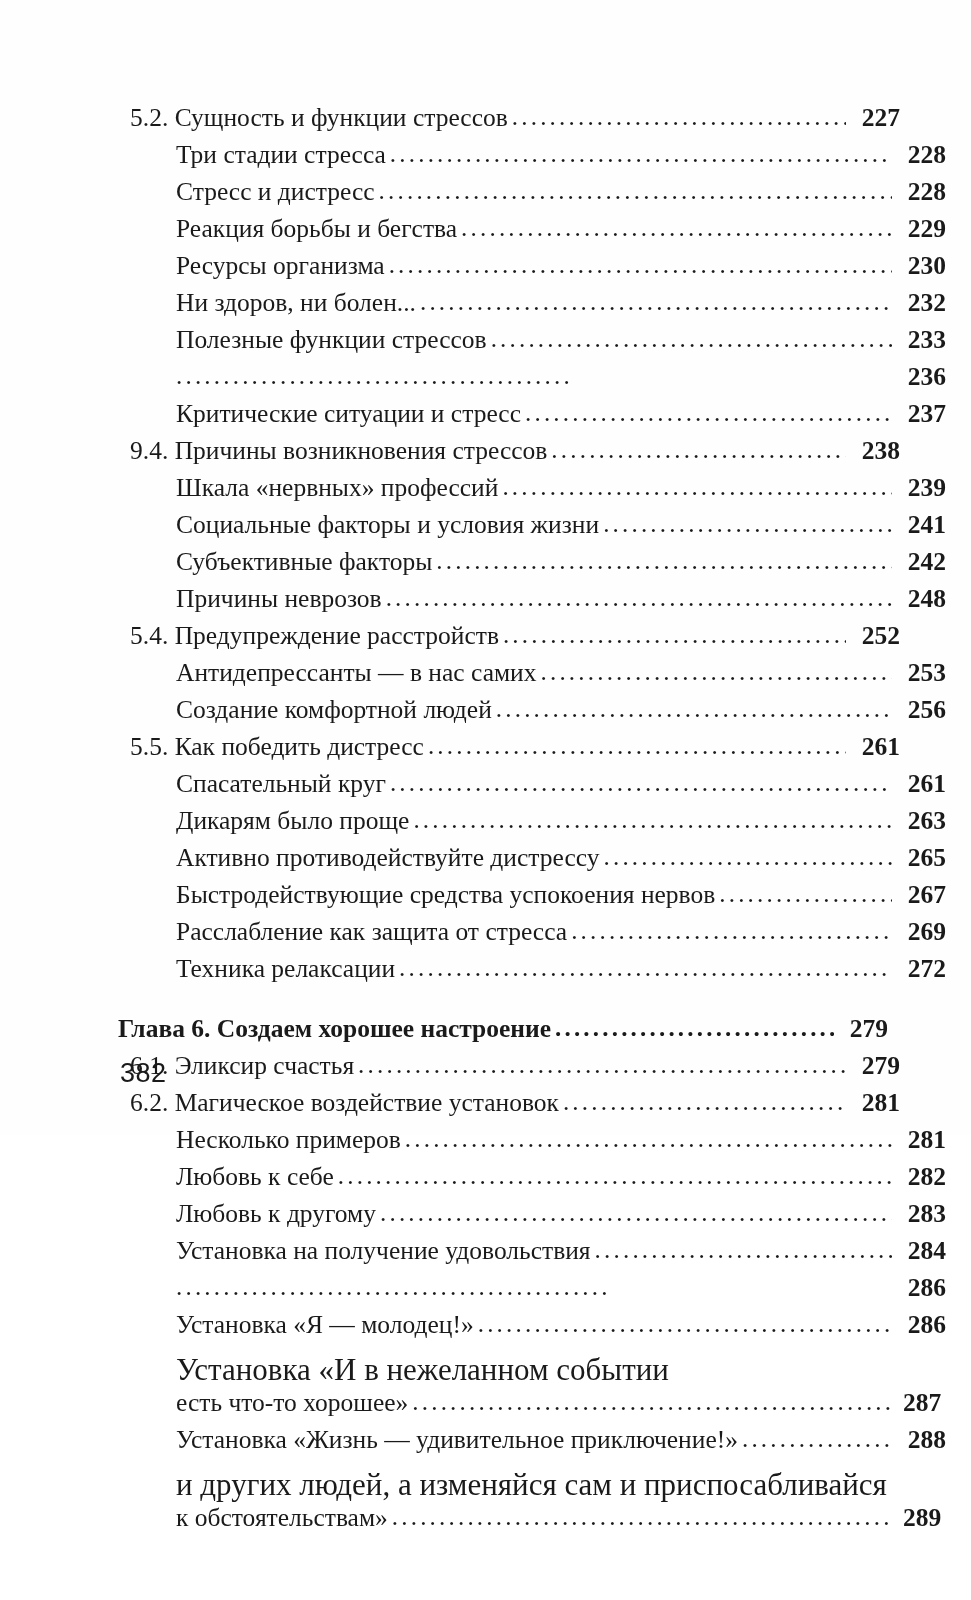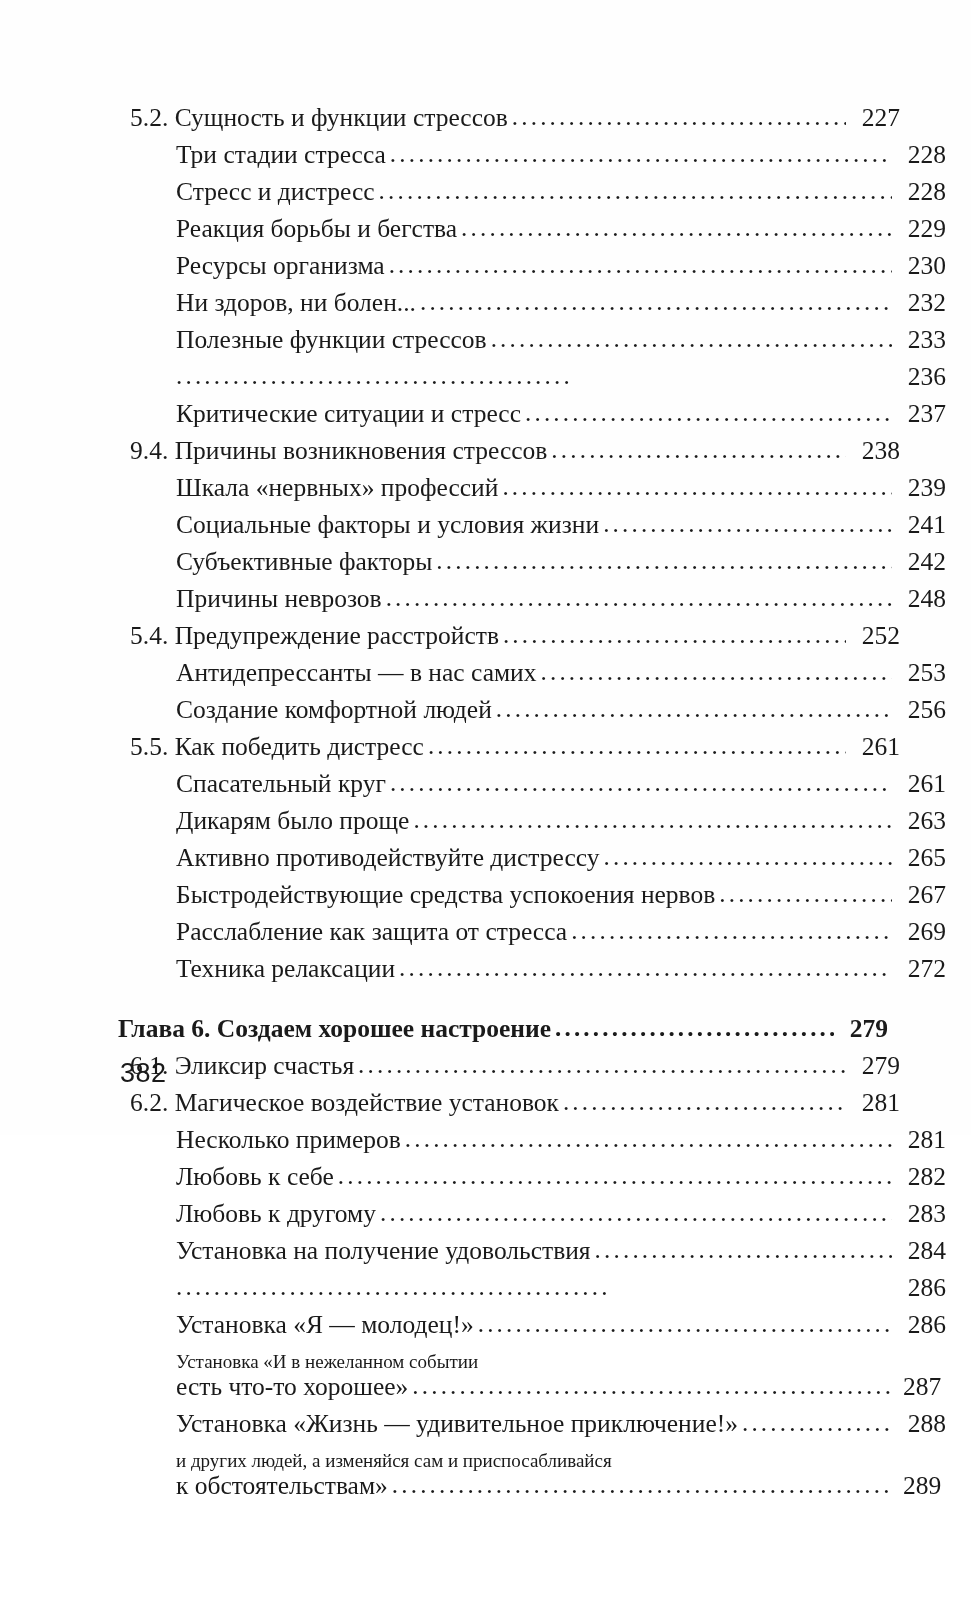--- a/index.html
+++ b/index.html
@@ -50,40 +50,41 @@
     color: #1a1a1a;
     position: relative;
     top: -1px;
     min-width: 6px;
   }
   .entry .page-num {
     flex: 0 0 auto;
     padding-left: 6px;
     text-align: right;
     min-width: 48px;
+    font-weight: bold;
   }
   
   .lvl-sec { padding-left: 12px; }
   .lvl-sub { padding-left: 58px; margin-top: 8px; }
   .lvl-chap { padding-left: 0px; font-weight: bold; align-items: center; }
   .lvl-chap .title { font-weight: bold; }
   .lvl-chap .page-num { font-weight: bold; }
   .lvl-chap .leader { letter-spacing: 3.2px; }
 
   .chapter-gap { margin-top: 34px; }
 
   
   .entry.multiline {
     display: block;
     white-space: normal;
     margin-bottom: 11.5px;
   }
   .entry.multiline .mlline {
     display: block;
-    font-size: 19px;
+    font-size: 31px;
     line-height: 1.33;
   }
   .entry.multiline .lastline {
     display: flex;
     align-items: baseline;
     white-space: nowrap;
     width: 100%;
   }
   .entry.multiline .lastline .title { flex: 0 0 auto; padding-right: 4px; }
   .entry.multiline .lastline .leader {

